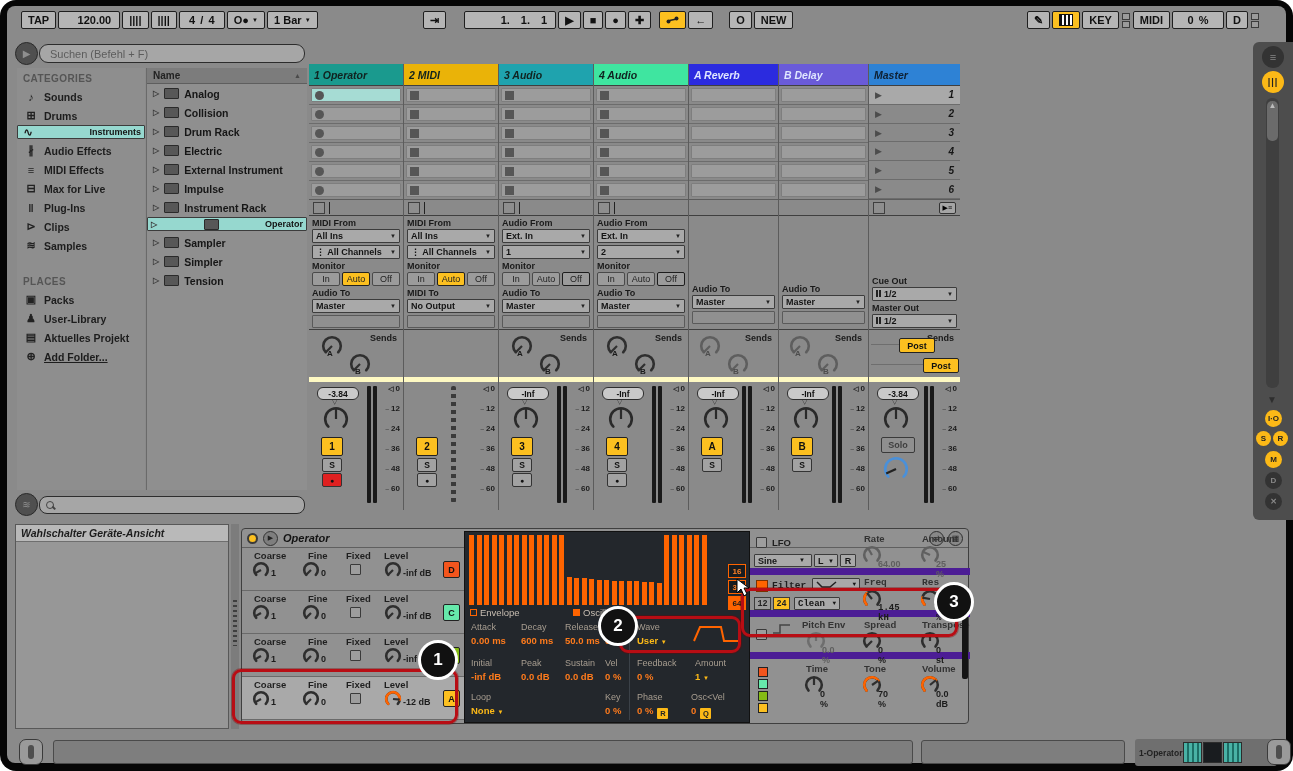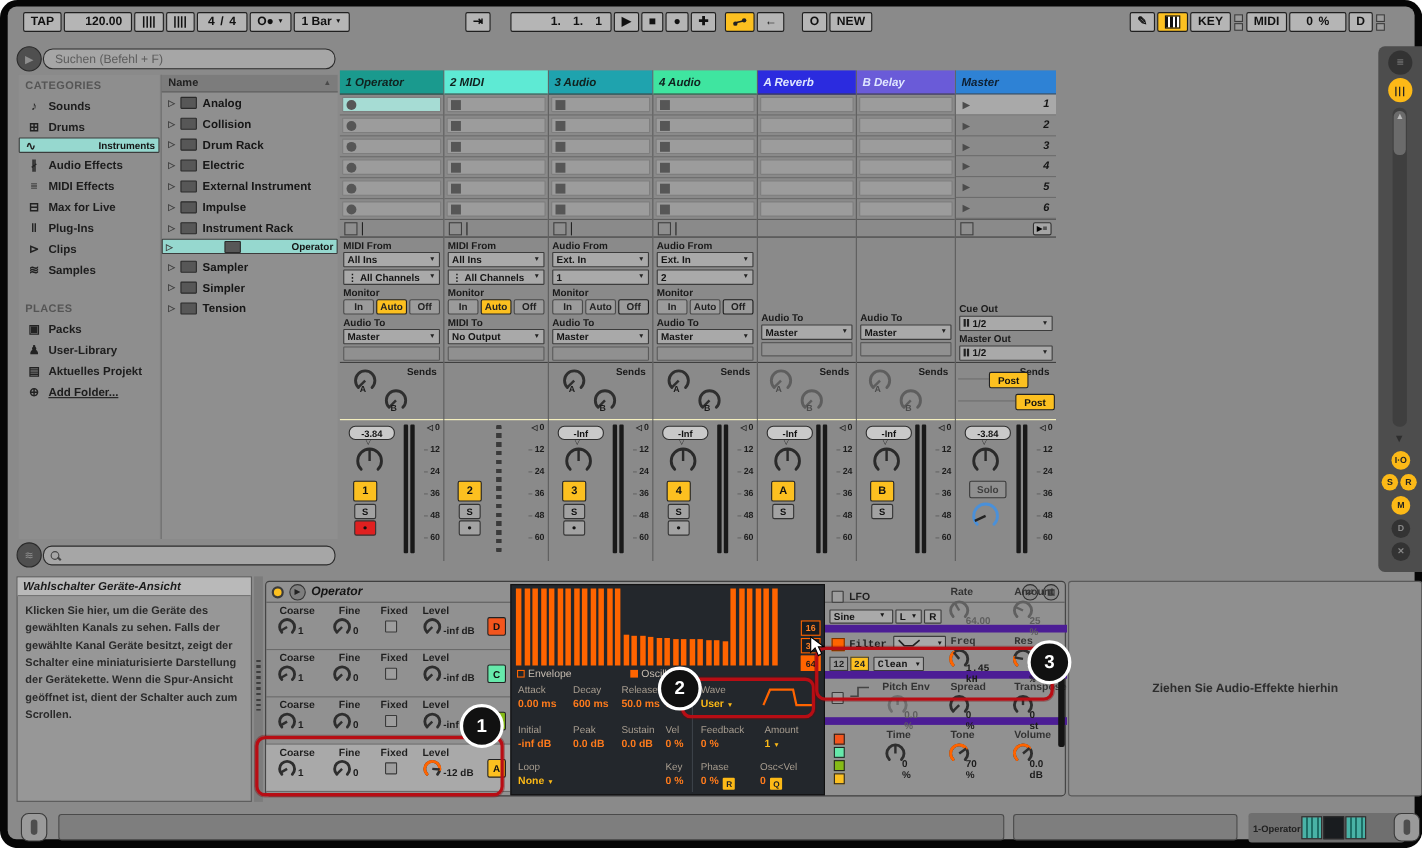--- a/index.html
+++ b/index.html
@@ -60,26 +60,26 @@
   .slot .sq{width:9px;height:9px;background:#565656;margin-left:3px;}
   .stoprow{height:16px;box-sizing:border-box;border-bottom:1px solid #3f3f3f;display:flex;align-items:center;padding:0 4px;gap:4px;}
   .stopb{width:10px;height:10px;background:#8e8e8e;border:1px solid #3f3f3f;display:inline-block;}
   .vline{width:1px;height:12px;background:#222;}
   .io{height:114px;box-sizing:border-box;border-bottom:1px solid #3f3f3f;padding:2px 3px;font-size:9px;}
   .iolbl{font-weight:bold;color:#1a1a1a;height:11px;line-height:11px;}
   .sel{height:12px;background:#a9a9a9;border:1px solid #3c3c3c;border-radius:1px;display:flex;align-items:center;
        padding:0 3px;font-weight:bold;color:#141414;margin-bottom:2px;justify-content:space-between;font-size:9px;}
   .sel .arr{font-size:6px;color:#222;}
   .monrow{display:flex;gap:2px;margin-bottom:2px;}
-  .monb{flex:0 0 26px;height:12px;border:1px solid #4a4a4a;background:#9b9b9b;font-size:9px;font-weight:bold;
+  .monb{flex:0 0 26px;height:12px;border:1px solid #4a4a4a;background:#9b9b9b;font-size:9px;font-weight:normal;
         display:flex;align-items:center;justify-content:center;border-radius:2px;color:#222;}
   .monb.on{background:#fcc020;border-color:#222;}
   .monb.outl{border-color:#1d1d1d;}
   .inbox{height:11px;background:#909090;border:1px solid #5a5a5a;border-radius:1px;}
-  .sends{height:52px;box-sizing:border-box;border-bottom:1px solid #fef9c3;position:relative;}
+  .sends{height:52px;box-sizing:border-box;border-bottom:5px solid #fef9c3;position:relative;}
   .sends .cap{position:absolute;right:6px;top:3px;font-size:9px;font-weight:bold;color:#1a1a1a;}
   .kwrap{position:absolute;}
   .klet{position:absolute;font-size:8px;font-weight:bold;color:#1a1a1a;}
   .mix{height:127px;box-sizing:border-box;position:relative;}
   .pill{position:absolute;left:8px;top:5px;width:40px;height:11px;background:#c9c9c9;border:1px solid #2e2e2e;
         border-radius:6px;font-size:8.5px;font-weight:bold;color:#111;display:flex;align-items:center;justify-content:center;}
   .panmark{position:absolute;left:23px;top:16px;font-size:7px;color:#2c2c2c;}
   .numb{position:absolute;left:12px;top:55px;width:20px;height:17px;background:#fcc020;border:1px solid #222;
         border-radius:2px;font-size:10px;font-weight:bold;color:#111;display:flex;align-items:center;justify-content:center;}
   .sb{position:absolute;left:13px;top:76px;width:18px;height:12px;background:#a2a2a2;border:1px solid #333;
@@ -496,21 +496,21 @@
               <span style="top: 0px;">0</span>
               <span style="top: 20px;">12</span>
               <span style="top: 40px;">24</span>
               <span style="top: 60px;">36</span>
               <span style="top: 80px;">48</span>
               <span style="top: 100px;">60</span>
             </div>
           </div>
         </div>
         <div class="col track">
-          <div class="hdr" style="background: #5eead4;">
+          <div class="hdr" style="background: #eab308;">
             <span>2 MIDI</span>
           </div>
           <div class="slots">
             <div class="slot">
               <div class="in">
                 <span class="sq"></span>
               </div>
             </div>
             <div class="slot">
               <div class="in">
@@ -1017,21 +1017,20 @@
     <div class="railc yel sm" style="top:389px;left:3px;width:15px;height:15px;">S</div>
     <div class="railc yel sm" style="top:389px;left:20px;width:15px;height:15px;">R</div>
     <div class="railc yel sm" style="top:409px;left:12px;">M</div>
     <div class="railc dk sm" style="top:430px;left:12px;">D</div>
     <div class="railc dk sm" style="top:451px;left:12px;">✕</div>
   </div>
 
   <div class="bottom">
     <div class="help">
       <div class="t">Wahlschalter Geräte-Ansicht</div>
-      <div class="b">Klicken Sie hier, um die Geräte des gewählten Kanals zu sehen. Falls der gewählte Kanal Geräte besitzt, zeigt der Schalter eine miniaturisierte Darstellung der Gerätekette. Wenn die Spur-Ansicht geöffnet ist, dient der Schalter auch zum Scrollen.</div>
     </div>
     <div class="devrail">
           <div class="devdots"></div>
         </div>
 
     <div class="operator">
       <div class="op-title">
         <span class="led"></span>
         <span class="prevc">
               <span>▶</span>
@@ -1349,23 +1348,20 @@
           <span class="kwrap" style="left:170px;top:16px;"><span class="knob"><svg width="20" height="20" viewBox="0 0 20 20">
                     <path d="M 4.484567106744929 15.51543289325507 A 7.8 7.8 0 1 1 15.51543289325507 15.51543289325507" fill="none" stroke="#2e2e2e" stroke-width="2.6" stroke-linecap="round"></path>
                     <path d="M 4.484567106744929 15.51543289325507 A 7.8 7.8 0 1 1 15.975146656328029 4.986256644444993" fill="none" stroke="#ff6400" stroke-width="2.6" stroke-linecap="round"></path>
                     <line x1="10" y1="10" x2="15.975146656328029" y2="4.986256644444993" stroke="#2e2e2e" stroke-width="2.2"></line>
                   </svg></span><span class="rval" style="position:absolute;left:16px;top:14px;">0.0 dB</span></span>
         </div>
       </div>
     </div>
 
     <div class="devscroll"></div>
-    <div class="fxdrop">
-          <span>Ziehen Sie Audio-Effekte hierhin</span>
-        </div>
   </div>
 
   <div class="status">
     <div class="stbtn" style="left:4px;">
           <i></i>
         </div>
     <div class="stfld" style="left:38px;width:860px;"></div>
     <div class="stfld" style="left:906px;width:204px;"></div>
     <div class="devbox">
       <span class="nm">1-Operator</span>

